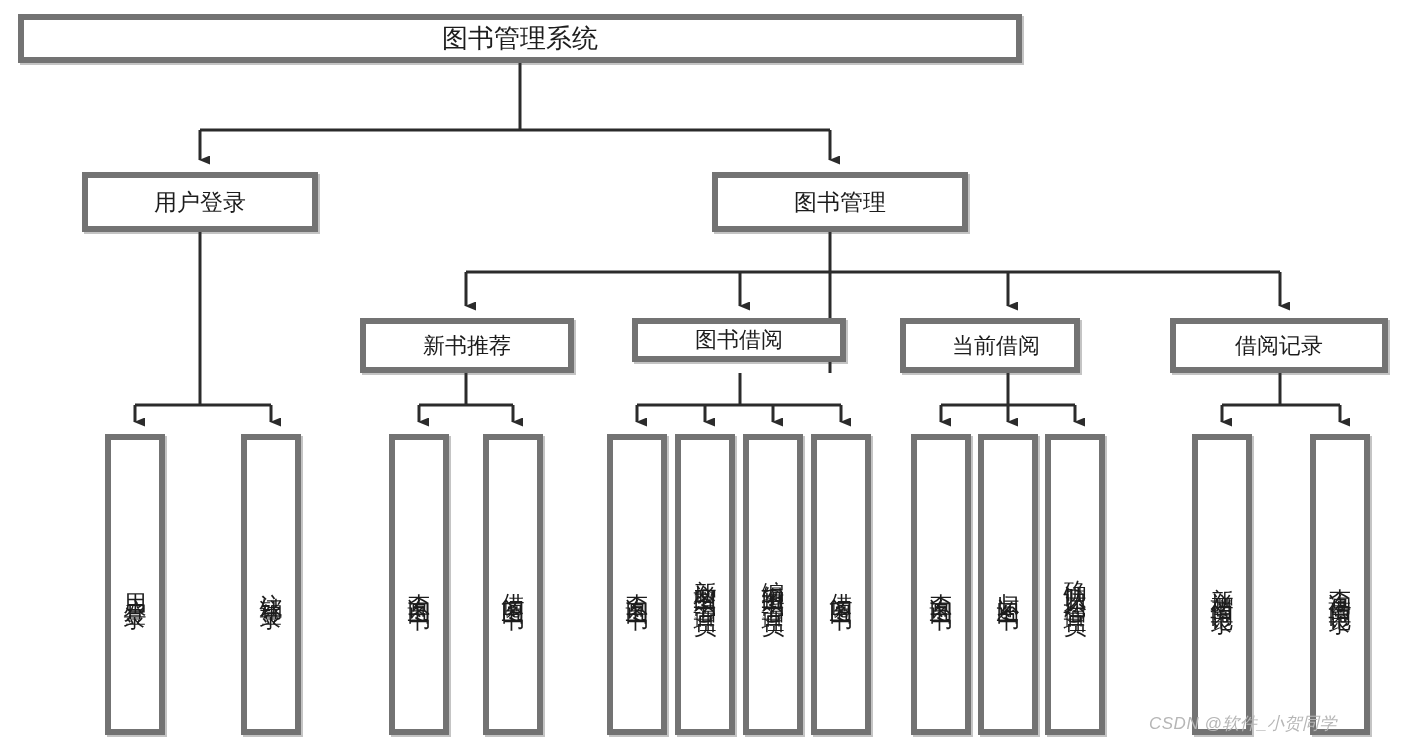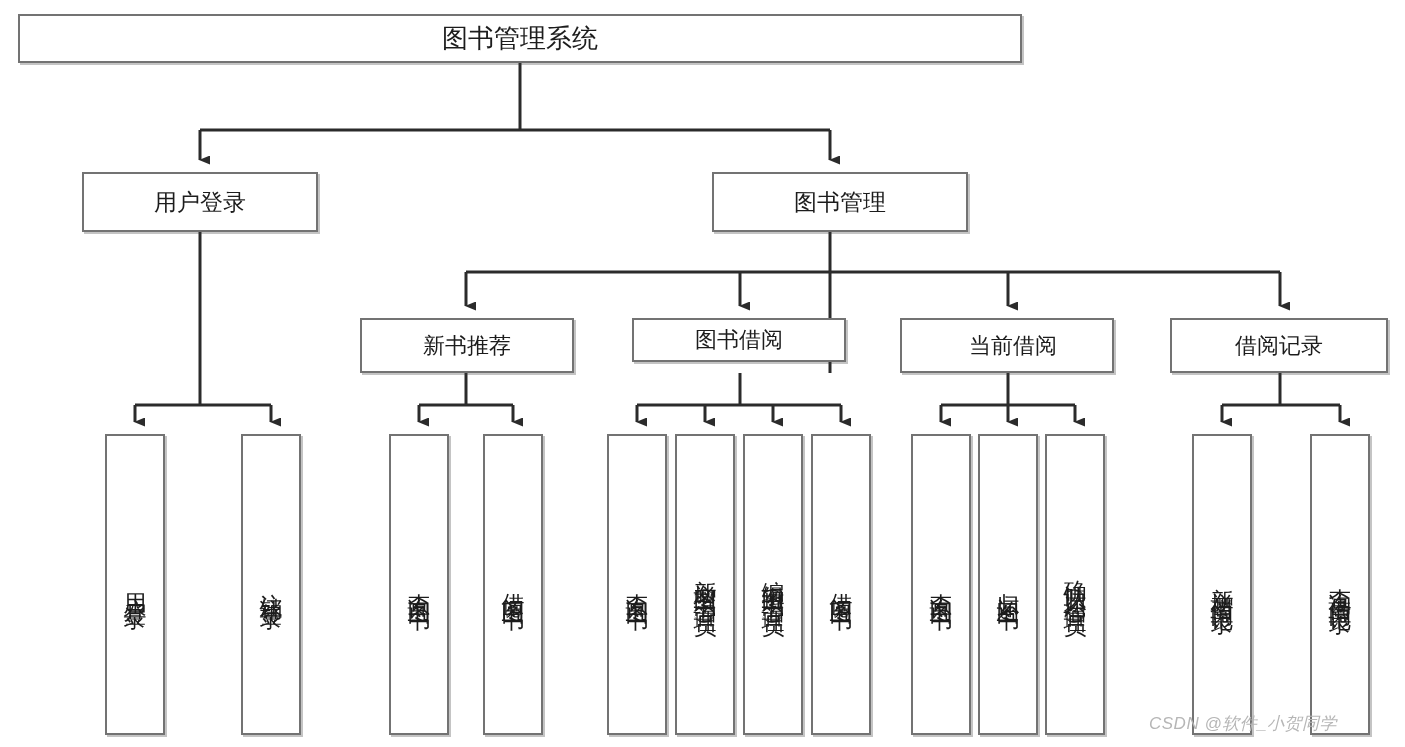--- a/index.html
+++ b/index.html
@@ -2,21 +2,21 @@
 <html><head>
 <meta charset="utf-8">
 <title>图书管理系统 功能结构图</title>
 <style>
   html,body{margin:0;padding:0;background:#ffffff;}
   body{font-family:"Liberation Sans","DejaVu Sans",sans-serif;}
   #canvas{position:relative;width:1405px;height:747px;background:#ffffff;overflow:hidden;}
   svg.edges{position:absolute;left:0;top:0;width:1405px;height:747px;pointer-events:none;}
 
   .node{position:absolute;box-sizing:border-box;background:#ffffff;
-        border:2px solid #737373;box-shadow:2px 2px 0 rgba(60,60,60,0.30);
+        border:6px solid #737373;box-shadow:2px 2px 0 rgba(60,60,60,0.30);
         display:flex;align-items:center;justify-content:center;color:#1c1c1c;}
   .node .cap{display:block;white-space:nowrap;line-height:1.15;}
 
   .node.root{font-size:26px;}
   .node.lvl2{font-size:23px;}
   .node.lvl3{font-size:22px;}
 
   .leaf{align-items:center;justify-content:center;}
   .leaf .cap{
      writing-mode:vertical-rl;
@@ -97,21 +97,21 @@
   <div class="node lvl2" style="left:712px;top:172px;width:256px;height:60px;">
     <span class="cap">图书管理</span>
   </div>
 
   <div class="node lvl3" style="left:360px;top:318px;width:214px;height:55px;">
     <span class="cap">新书推荐</span>
   </div>
   <div class="node lvl3" style="left:632px;top:318px;width:214px;height:44px;">
     <span class="cap">图书借阅</span>
   </div>
-  <div class="node lvl3" style="left:900px;top:318px;width:214px;height:55px;padding-left:12px;">
+  <div class="node lvl3" style="left:900px;top:318px;width:180px;height:55px;padding-left:12px;">
     <span class="cap">当前借阅</span>
   </div>
   <div class="node lvl3" style="left:1170px;top:318px;width:218px;height:55px;">
     <span class="cap">借阅记录</span>
   </div>
 
   <div class="node leaf" style="left:105px;top:434px;width:60px;height:301px;">
     <span class="cap">用户登录</span>
   </div>
   <div class="node leaf" style="left:241px;top:434px;width:60px;height:301px;">

